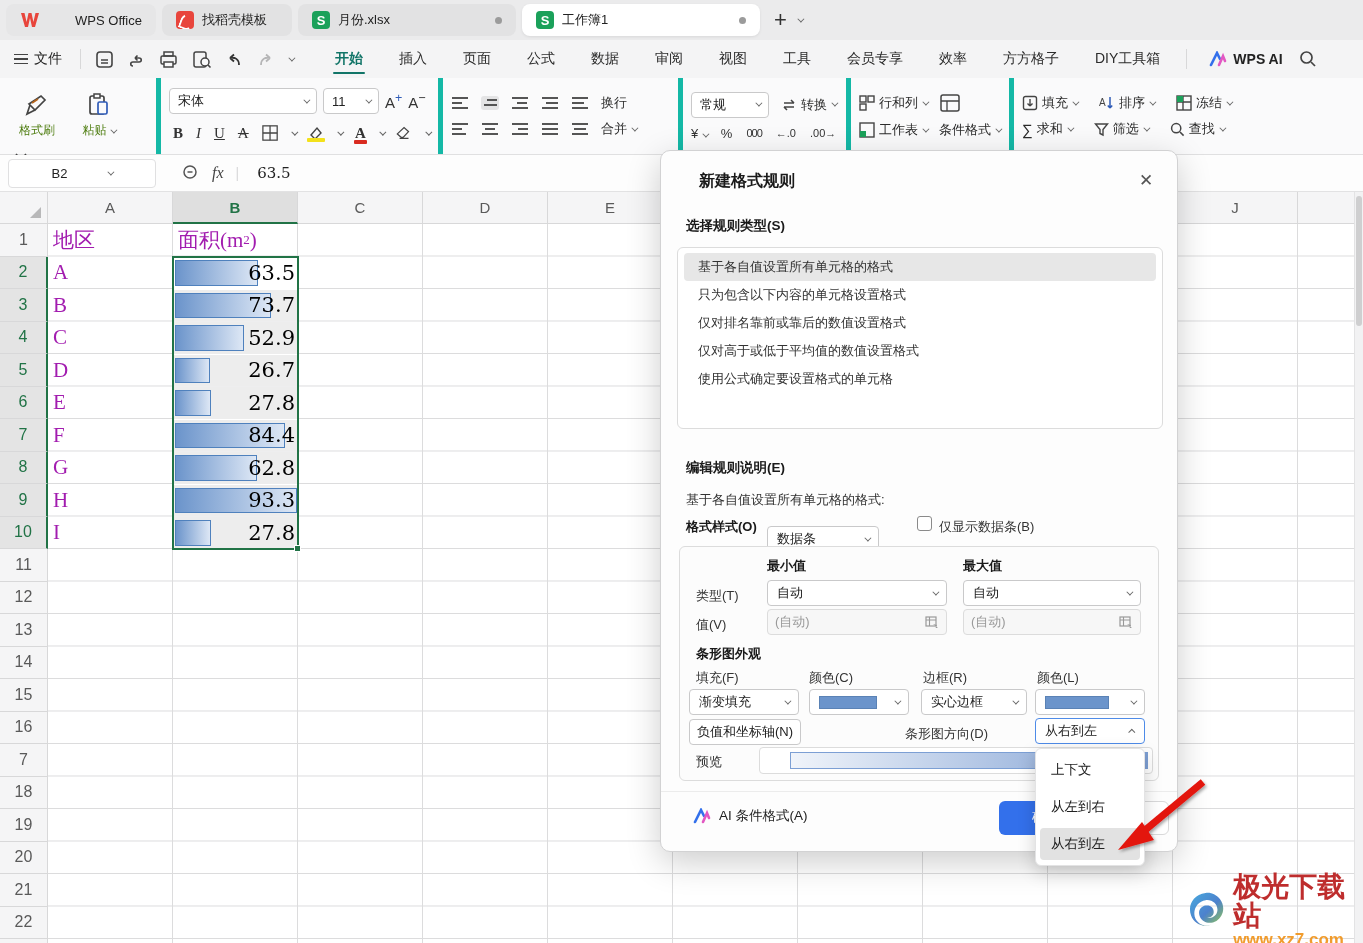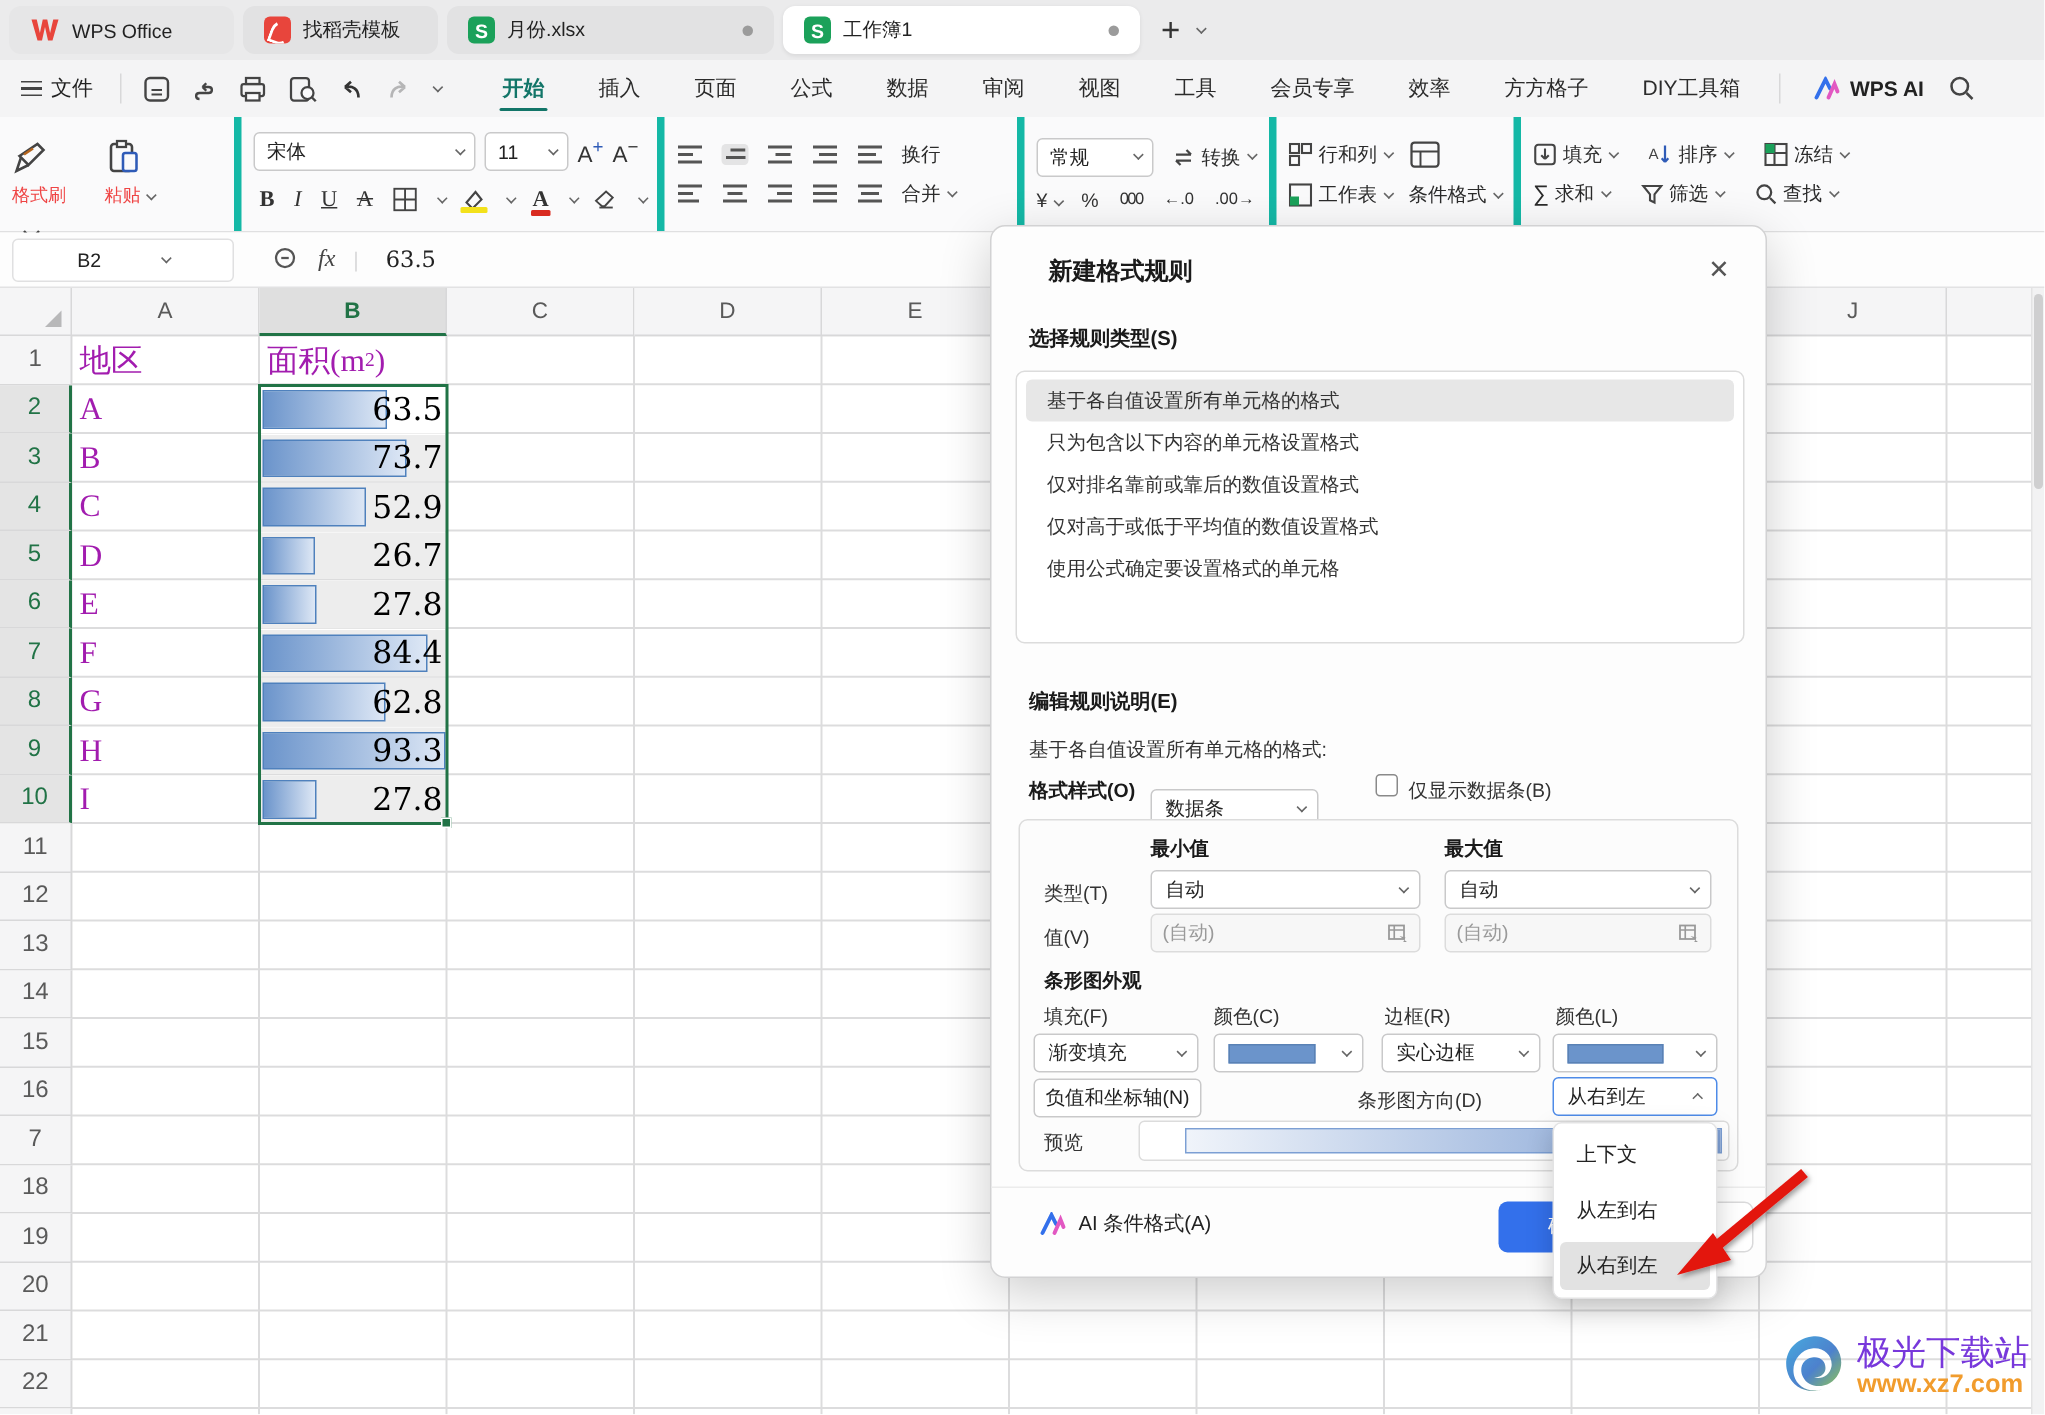--- a/index.html
+++ b/index.html
@@ -6,21 +6,21 @@
   html,body { width:1363px; height:943px; overflow:hidden; }
   body { font-family:"Liberation Sans","DejaVu Sans",sans-serif; background:#fff; position:relative; font-size:13px; color:#333; }
   #app { position:absolute; inset:0; width:1363px; height:943px; }
 
   
   .tabbar { position:absolute; left:0; top:0; width:1363px; height:40px; background:#EBEBEC; display:flex; align-items:center; padding-left:6px; }
   .apptab { height:32px; display:flex; align-items:center; gap:8px; padding:0 14px; border-radius:8px; margin-right:6px; background:#E2E2E3; color:#222; font-size:13px; position:relative; }
   .apptab.first { background:#E6E6E7; }
   .apptab.active { background:#FFFFFF; box-shadow:0 1px 3px rgba(0,0,0,.08); }
   .apptab .dot { width:7px; height:7px; border-radius:50%; background:#9B9B9B; margin-left:26px; }
-  .tabw { width:150px; } .tabw2 { width:130px; } .tabw3 { width:218px; } .tabw4 { width:238px; }
+  .tabw { width:150px;justify-content:space-between; } .tabw2 { width:130px; } .tabw3 { width:218px; } .tabw4 { width:238px; }
   .sicon { width:18px; height:18px; border-radius:4px; background:#1BA15A; color:#fff; font-weight:bold; font-size:13px; display:flex; align-items:center; justify-content:center; }
   .dicon { width:18px; height:18px; border-radius:4px; background:#E8453C; position:relative; overflow:hidden; }
   .dicon::after { content:""; position:absolute; left:4px; top:3px; width:10px; height:12px; border-radius:50% 50% 50% 0; border:2.5px solid #fff; border-top-color:transparent; border-right-color:transparent; transform:rotate(20deg); }
   .plusbtn { font-size:22px; color:#333; padding:0 8px; line-height:32px; }
   .tabchev { margin-left:2px; }
 
   
   .chev { display:inline-block; width:7px; height:7px; border-right:1.4px solid #666; border-bottom:1.4px solid #666; transform:rotate(45deg) translateY(-2px); }
   .chev.up { transform:rotate(-135deg) translateY(-1px); }
   .chev.sm { width:5px; height:5px; }
@@ -37,21 +37,21 @@
   .mtab { padding:0 18px; font-size:14px; color:#2b2b2b; height:38px; display:flex; align-items:center; position:relative; }
   .mtab.active { color:#127568; font-weight:bold; }
   .mtab.active::after { content:""; position:absolute; left:16px; right:16px; bottom:4px; height:2.5px; background:#127568; border-radius:2px; }
   .wpsai { display:flex; align-items:center; gap:6px; margin-left:14px; font-size:14px; color:#222; font-weight:bold; }
   .searchbtn { margin-left:16px; }
 
   
   .ribbon { position:absolute; left:0; top:78px; width:1363px; height:77px; background:#FAFAFB; border-bottom:1px solid #E0E0E1; display:flex; }
   .rgroup { position:relative; height:100%; padding:6px 8px; }
   .rgroup + .rgroup { border-left:5px solid #14b8a6; }
-  .bigbtn { display:inline-flex; flex-direction:column; justify-content:center; gap:4px; width:58px; height:62px; font-size:12px; color:#ef4444; vertical-align:top; }
+  .bigbtn { display:inline-flex; flex-direction:column; align-items:center; justify-content:center; gap:4px; width:58px; height:62px; font-size:12px; color:#4d7c0f; vertical-align:top; }
   .smcol { display:inline-flex; flex-direction:column; gap:10px; margin-left:4px; margin-top:6px; vertical-align:top; }
   .fontrow { display:flex; align-items:center; gap:6px; margin-top:4px; }
   .selbox { border:1px solid #C9C9CA; border-radius:4px; background:#fff; height:26px; display:flex; align-items:center; justify-content:space-between; padding:0 8px; font-size:13px; color:#222; }
   .fmtrow { display:flex; align-items:center; gap:13px; margin-top:10px; padding-left:4px; font-size:15px; }
   .ib { font-weight:bold; font-family:"Liberation Serif",serif; }
   .it { font-style:italic; font-family:"Liberation Serif",serif; }
   .un { text-decoration:underline; font-family:"Liberation Serif",serif; }
   .clrA { position:relative; font-family:"Liberation Serif",serif; font-weight:bold; }
   .clrA::after { content:""; position:absolute; left:-1px; right:-1px; bottom:-2px; height:4px; background:var(--c); border-radius:1px; }
   .twoRow { display:flex; flex-direction:column; justify-content:center; gap:8px; height:100%; }
@@ -114,21 +114,21 @@
   .cancelbtn { position:absolute; left:448px; top:650px; width:60px; height:34px; background:#fff; border:1px solid #D9D9DA; border-radius:6px; }
 
   
   .dirmenu { position:absolute; left:1035px; top:748px; width:110px; height:118px; background:#fff; border:1px solid #E3E3E4; border-radius:6px; box-shadow:0 6px 18px rgba(0,0,0,.18); padding:3px 4px; display:flex; flex-direction:column; justify-content:space-around; z-index:30; }
   .diritem { height:32px; display:flex; align-items:center; padding-left:11px; font-size:13.5px; color:#222; border-radius:4px; }
   .diritem.hl { background:#E2E2E2; }
 
   
   .arrowsvg { position:absolute; left:1090px; top:762px; z-index:40; pointer-events:none; }
   .watermark { position:absolute; left:1182px; top:882px; width:178px; height:58px; z-index:20; display:flex; align-items:center; gap:4px; opacity:.92; pointer-events:none; }
-  .wm-text1 { font-size:23px; font-weight:normal; color:#6d28d9; line-height:1.05; }
+  .wm-text1 { font-size:28px; font-weight:bold; color:#b91c1c; line-height:1.05; }
   .wm-text2 { font-size:17px; font-weight:bold; color:#F0941C; }
   svg { display:block; }
 </style>
 </head>
 <body>
 
 <div id="app">
 
   <div class="tabbar">
     <div class="apptab first tabw">

